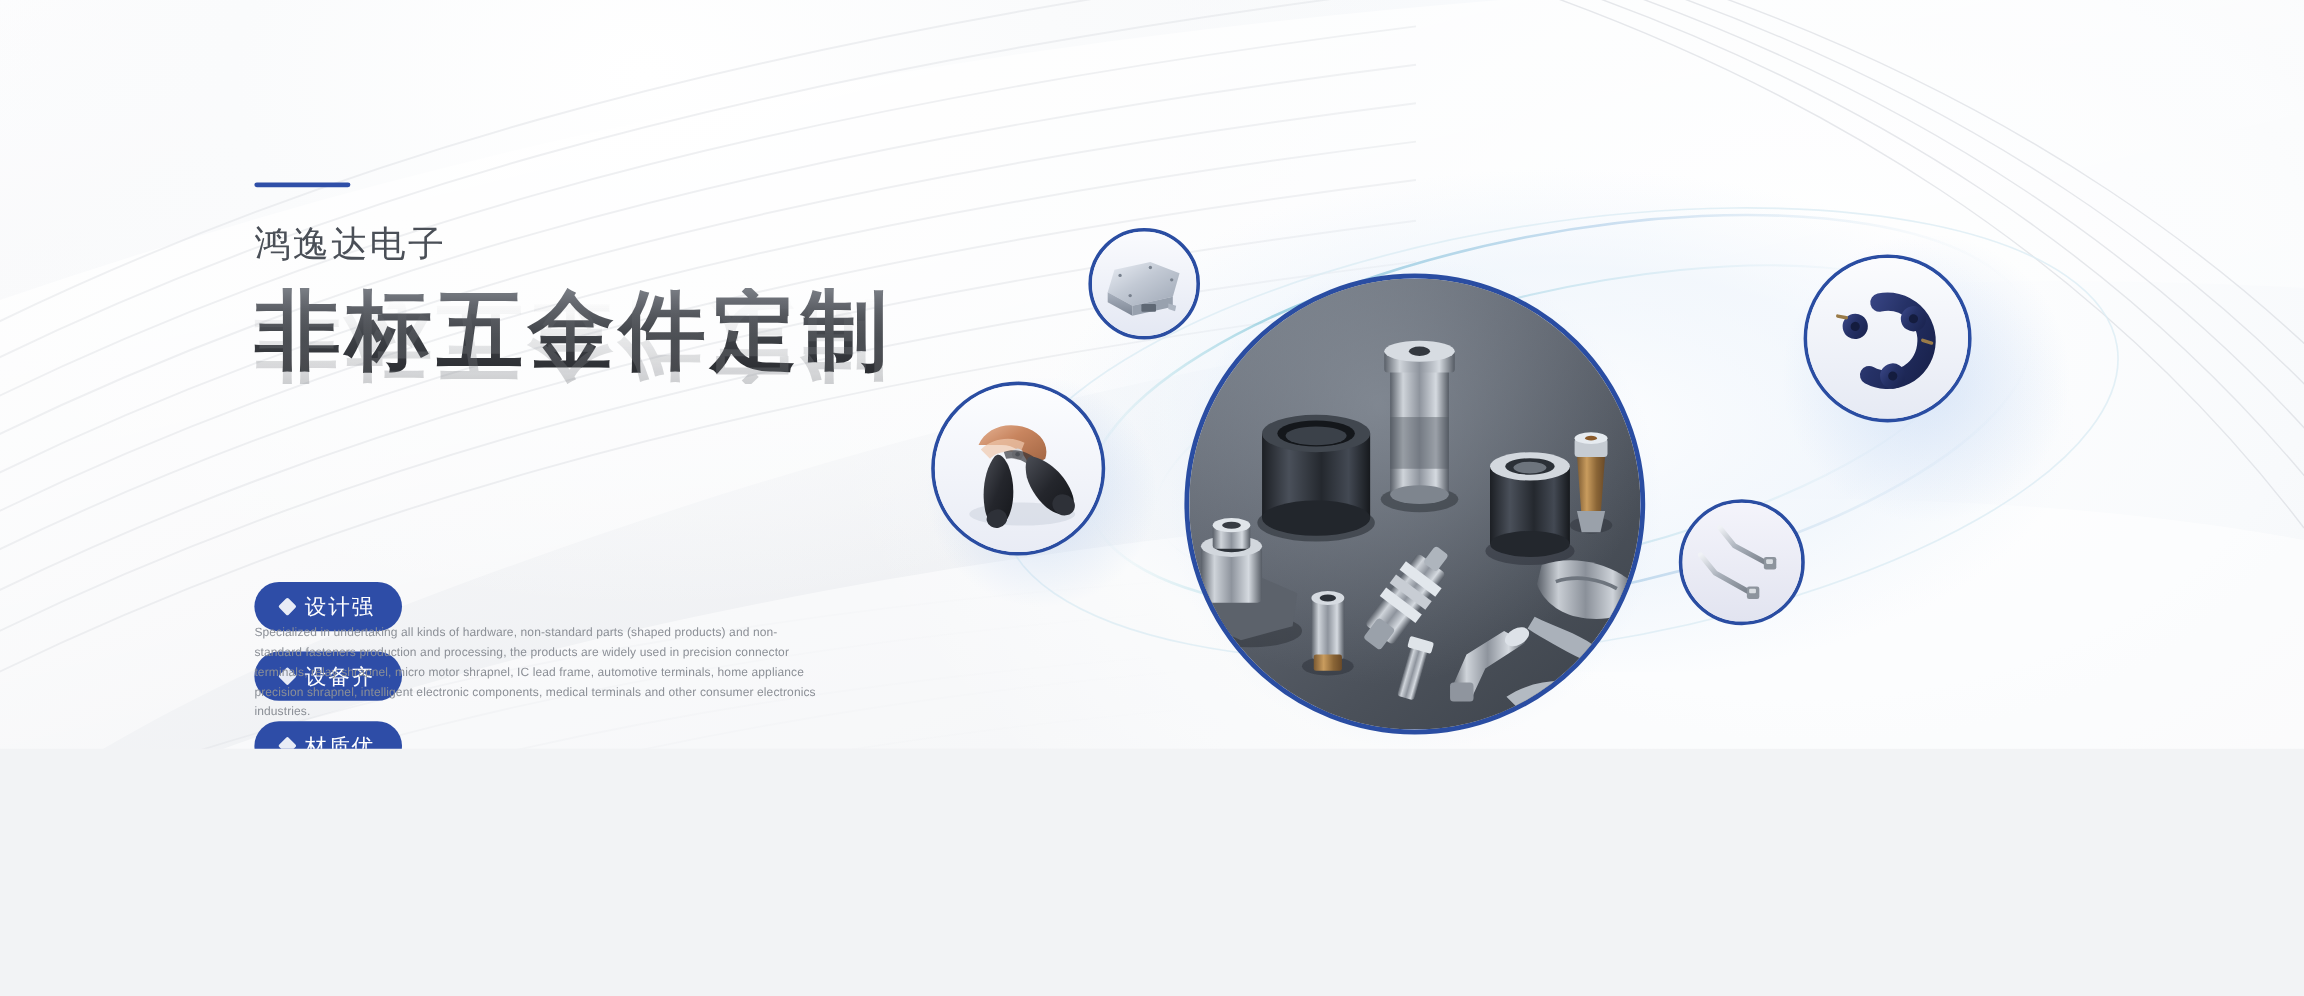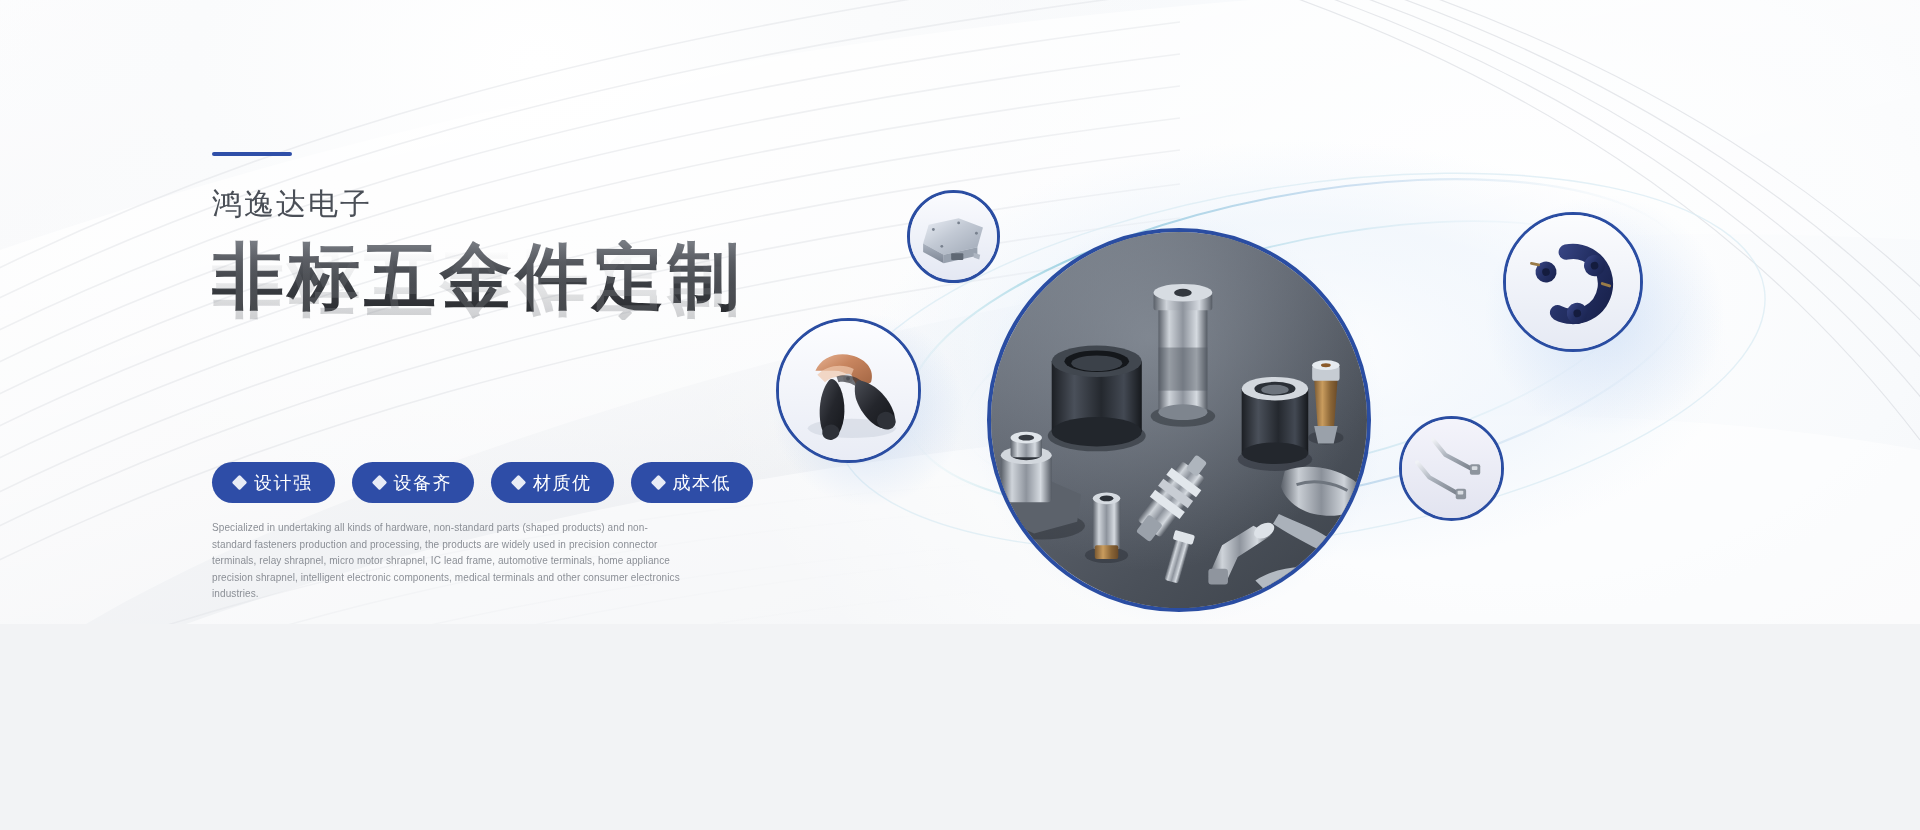--- a/index.html
+++ b/index.html
@@ -70,23 +70,24 @@
     background-clip:text;
     color:transparent;
     -webkit-text-fill-color:transparent;
     opacity:.85;
     pointer-events:none;
   }
 
   
   .tag-row {
     position:absolute;
-    left:212px; top:462px;
+    left:212px; top:485px;
     display:flex;
     gap:17px;
+    flex-direction:column;
   }
   .tag {
     display:flex; align-items:center; gap:9px;
     height:41px;
     padding:0 22px;
     border-radius:21px;
     background:#2e4da7;
     color:#ffffff;
     font-size:18px;
     letter-spacing:1.5px;

